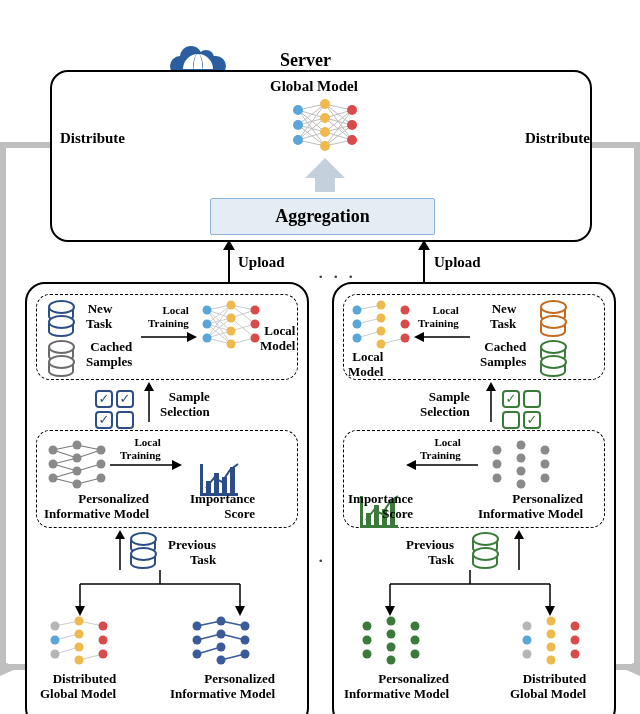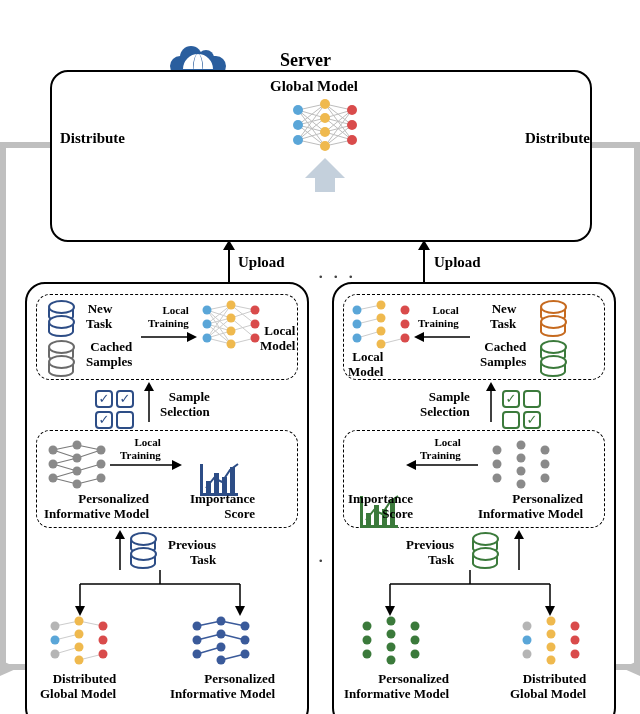--- a/index.html
+++ b/index.html
@@ -116,20 +116,21 @@
       <circle cx="35" cy="20" r="5" fill="#efb94e"></circle>
       <circle cx="35" cy="34" r="5" fill="#efb94e"></circle>
       <circle cx="35" cy="48" r="5" fill="#efb94e"></circle>
   <circle cx="62" cy="12" r="5" fill="#d94b4b"></circle>
       <circle cx="62" cy="27" r="5" fill="#d94b4b"></circle>
       <circle cx="62" cy="42" r="5" fill="#d94b4b"></circle>
 </svg>
 
 <div class="abs big-up-arrow" style="left:305px; top:116px;"></div>
 
+<div class="abs agg-box" style="left:210px; top:156px; width:225px;"><span>Aggregation</span></div>
 
 <div class="abs label" style="left:60px; top:88px;">Distribute</div>
 <div class="abs label" style="left:525px; top:88px;">Distribute</div>
 
 <svg class="abs" style="left:222px; top:198px; width:14px; height:44px;">
       <line x1="7" y1="44" x2="7" y2="6" stroke="#000" stroke-width="2"></line>
       <polygon points="7,0 1,10 13,10" fill="#000"></polygon>
     </svg>
 <svg class="abs" style="left:417px; top:198px; width:14px; height:44px;">
       <line x1="7" y1="44" x2="7" y2="6" stroke="#000" stroke-width="2"></line>

